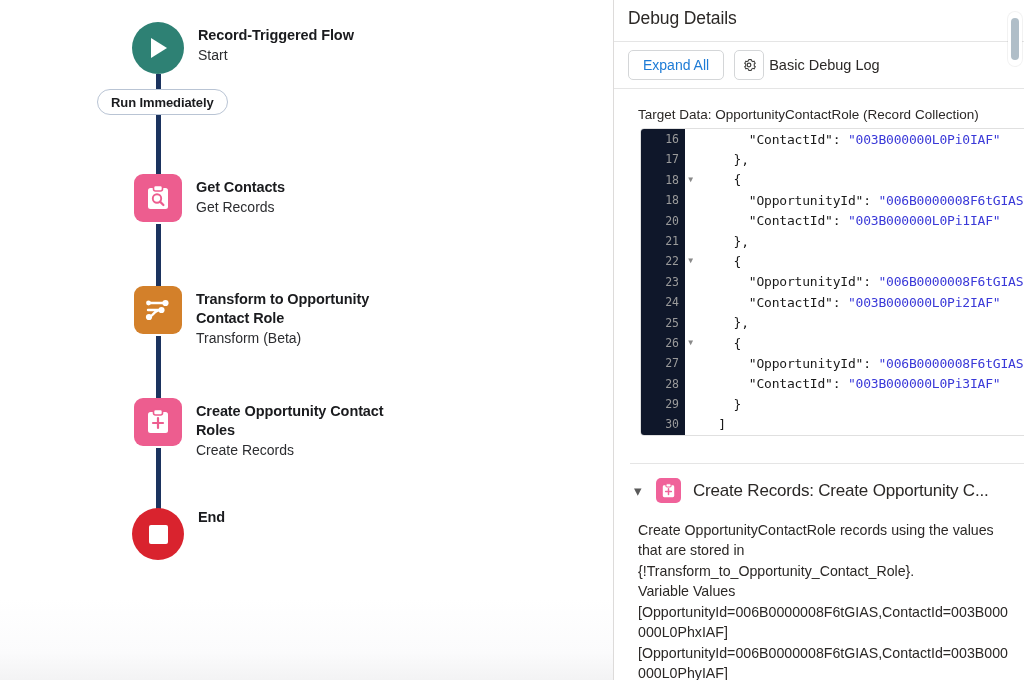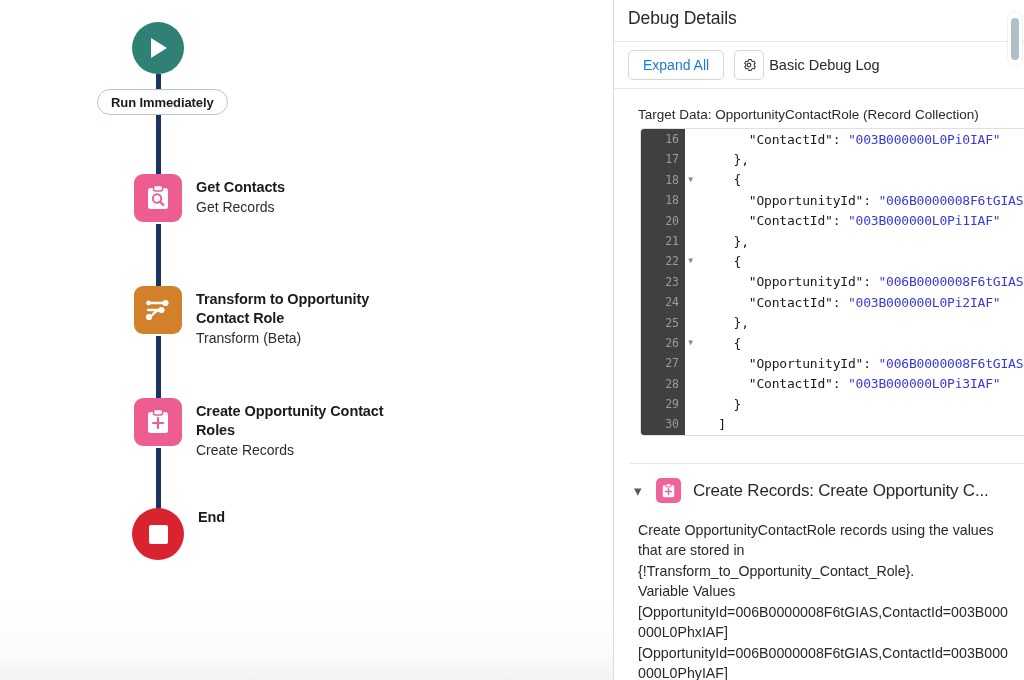--- a/index.html
+++ b/index.html
@@ -92,21 +92,21 @@
 
   
   #code-block {
     position: absolute; left: 640px; top: 128px; width: 420px;
     border: 1px solid #e0e0e0; border-radius: 4px;
     background: #ffffff; overflow: hidden;
   }
   .code-row { display: flex; height: 20.4px; align-items: center; }
   .ln {
     flex: 0 0 44px; text-align: right; padding-right: 6px;
-    background: #404040; color: #9b9b9b;
+    background: #0f172a; color: #9b9b9b;
     font-family: "DejaVu Sans Mono", monospace; font-size: 11.5px;
     height: 20.4px; line-height: 20.4px;
     position: relative;
   }
   .ln .fold {
     position: absolute; right: -8px; top: 0; width: 10px;
     color: #8a8a8a; font-size: 8px; line-height: 20.4px;
   }
   .code-txt {
     flex: 1 1 auto; padding-left: 18px;
@@ -163,20 +163,24 @@
     <div class="conn-line" style="top:336px;height:62px;"></div>
     <div class="conn-line" style="top:448px;height:62px;"></div>
 
     <div class="node" style="left:132px; top:22px;">
       <div class="node-icon">
         <div class="icon-round" style="background:#2e8174;">
           <svg width="22" height="24" viewBox="0 0 22 24" aria-hidden="true">
             <polygon points="4,2 20,12 4,22" fill="#ffffff"></polygon>
           </svg>
         </div>
+      </div>
+      <div class="node-text">
+        <div class="node-title">Record-Triggered Flow</div>
+        <div class="node-sub">Start</div>
       </div>
     </div>
 
     <div class="pill" style="left:97px; top:89px;">
       <span>Run Immediately</span>
     </div>
 
     <div class="node" style="left:134px; top:174px;">
       <div class="node-icon">
         <div class="icon-square" style="background:#ed5d8f;">

